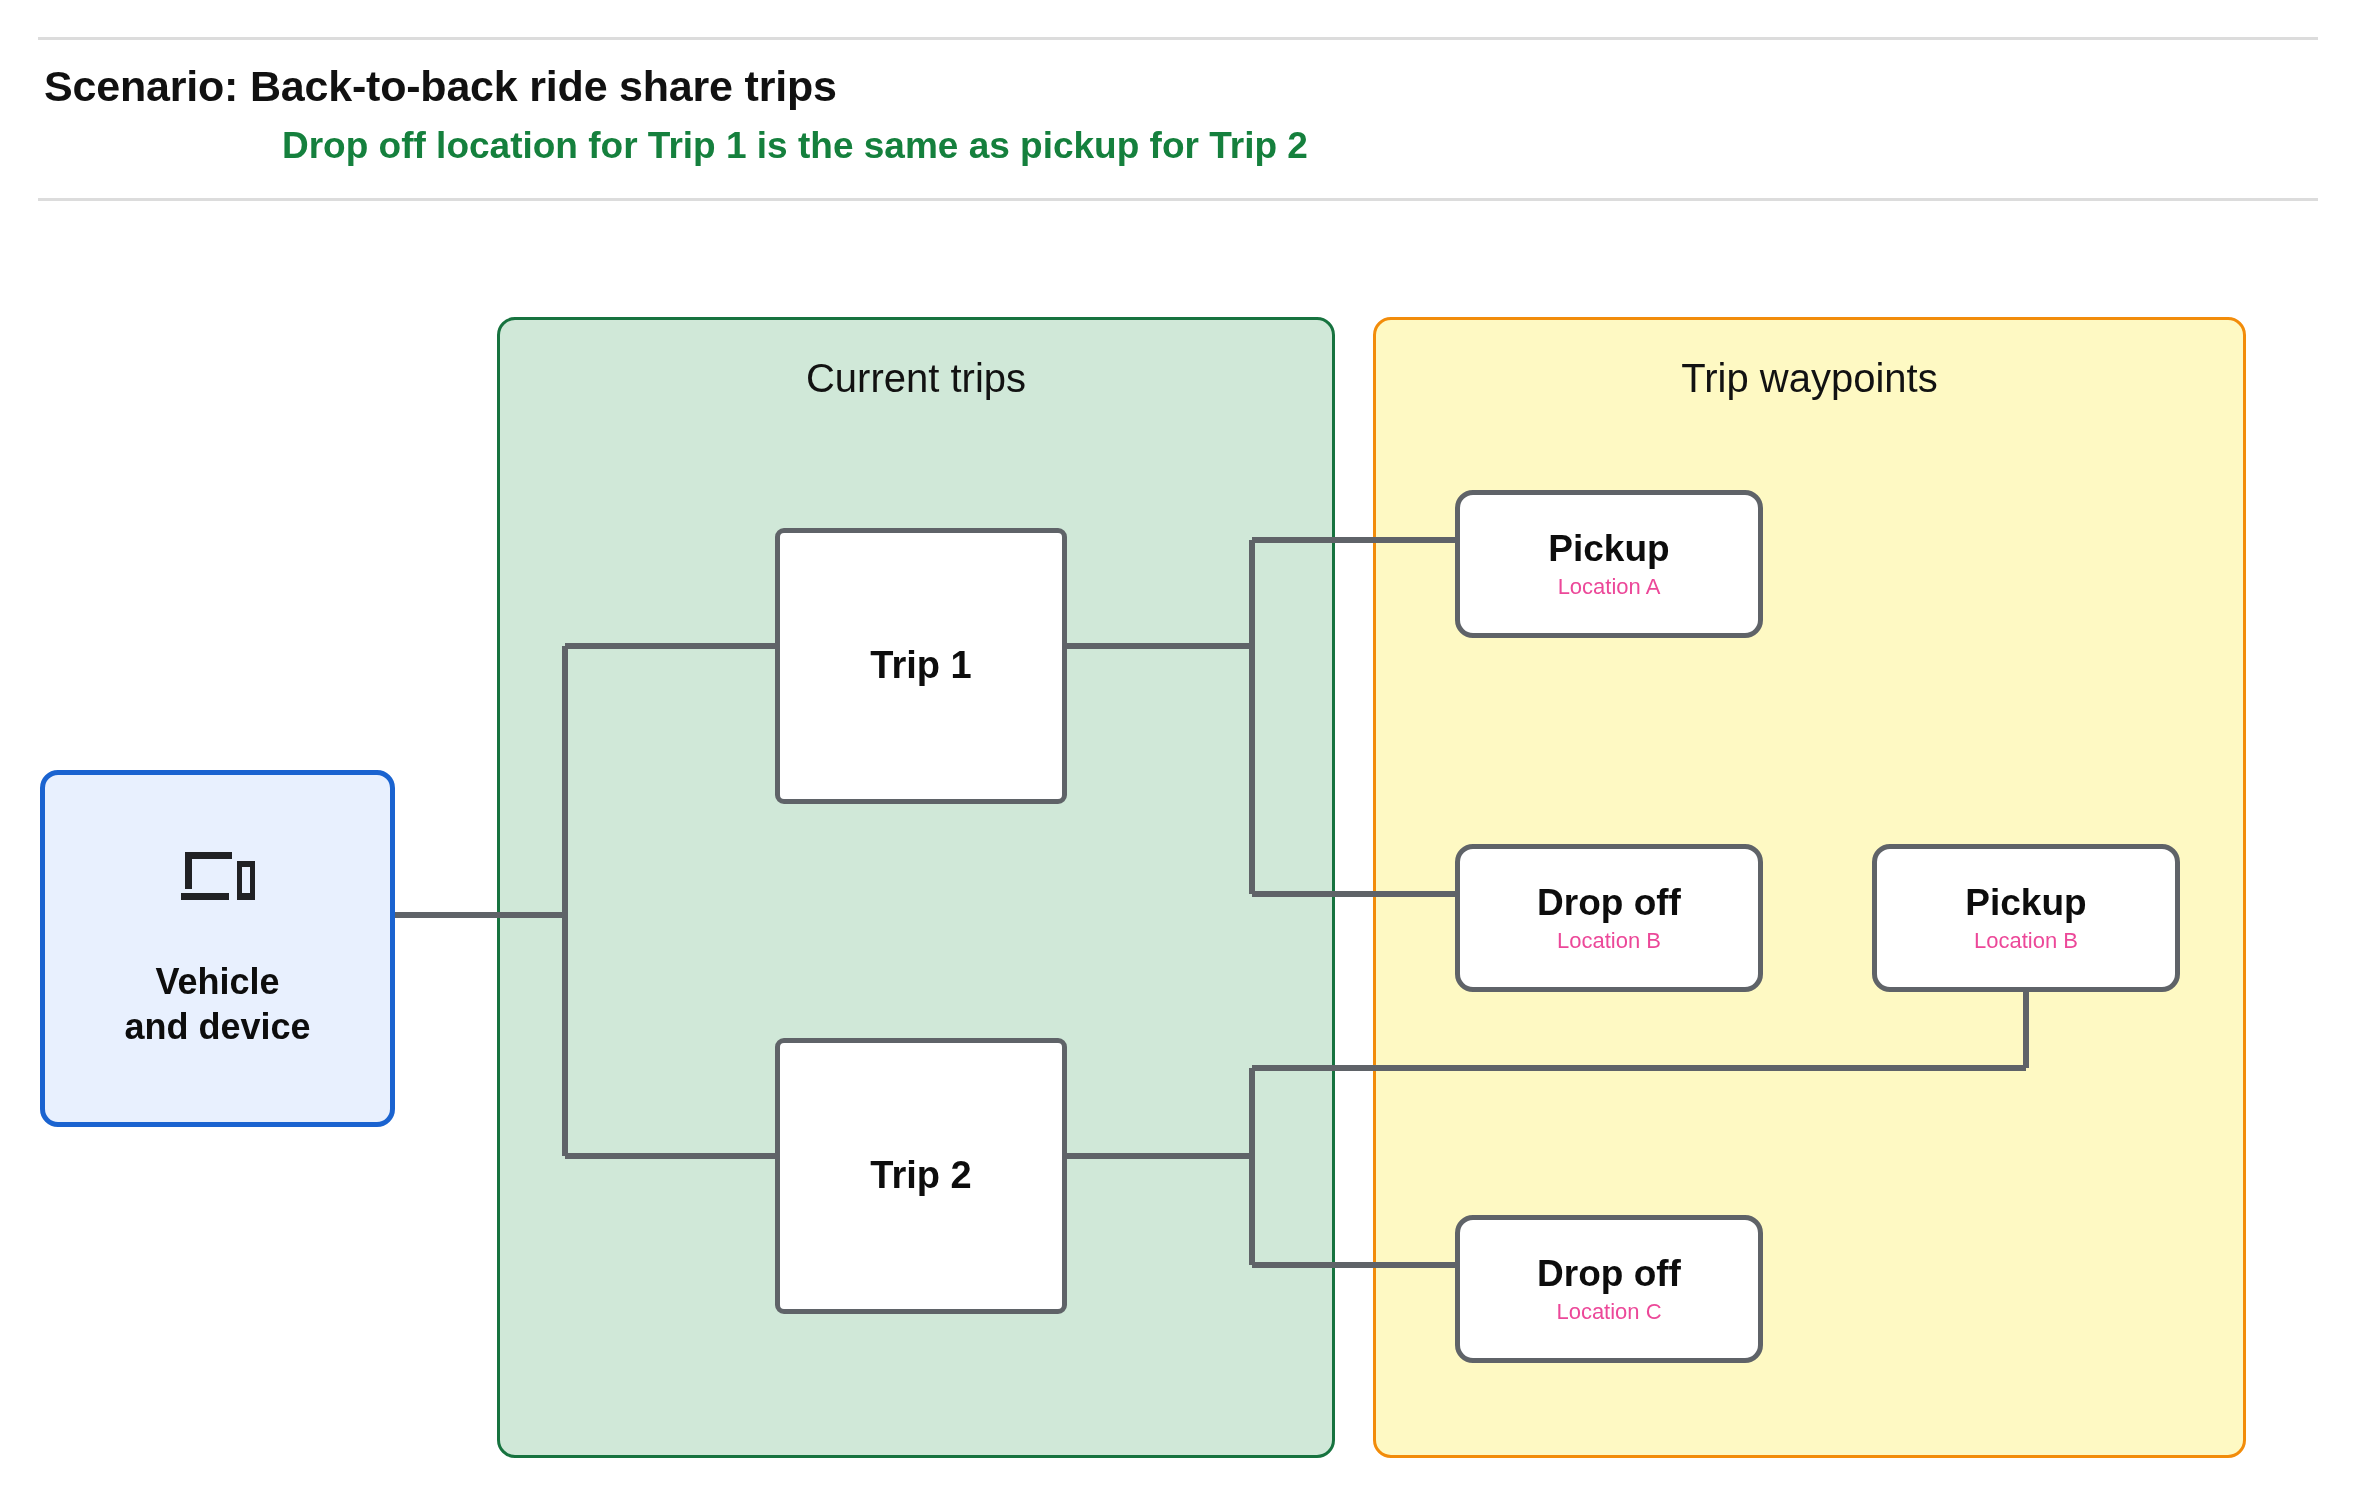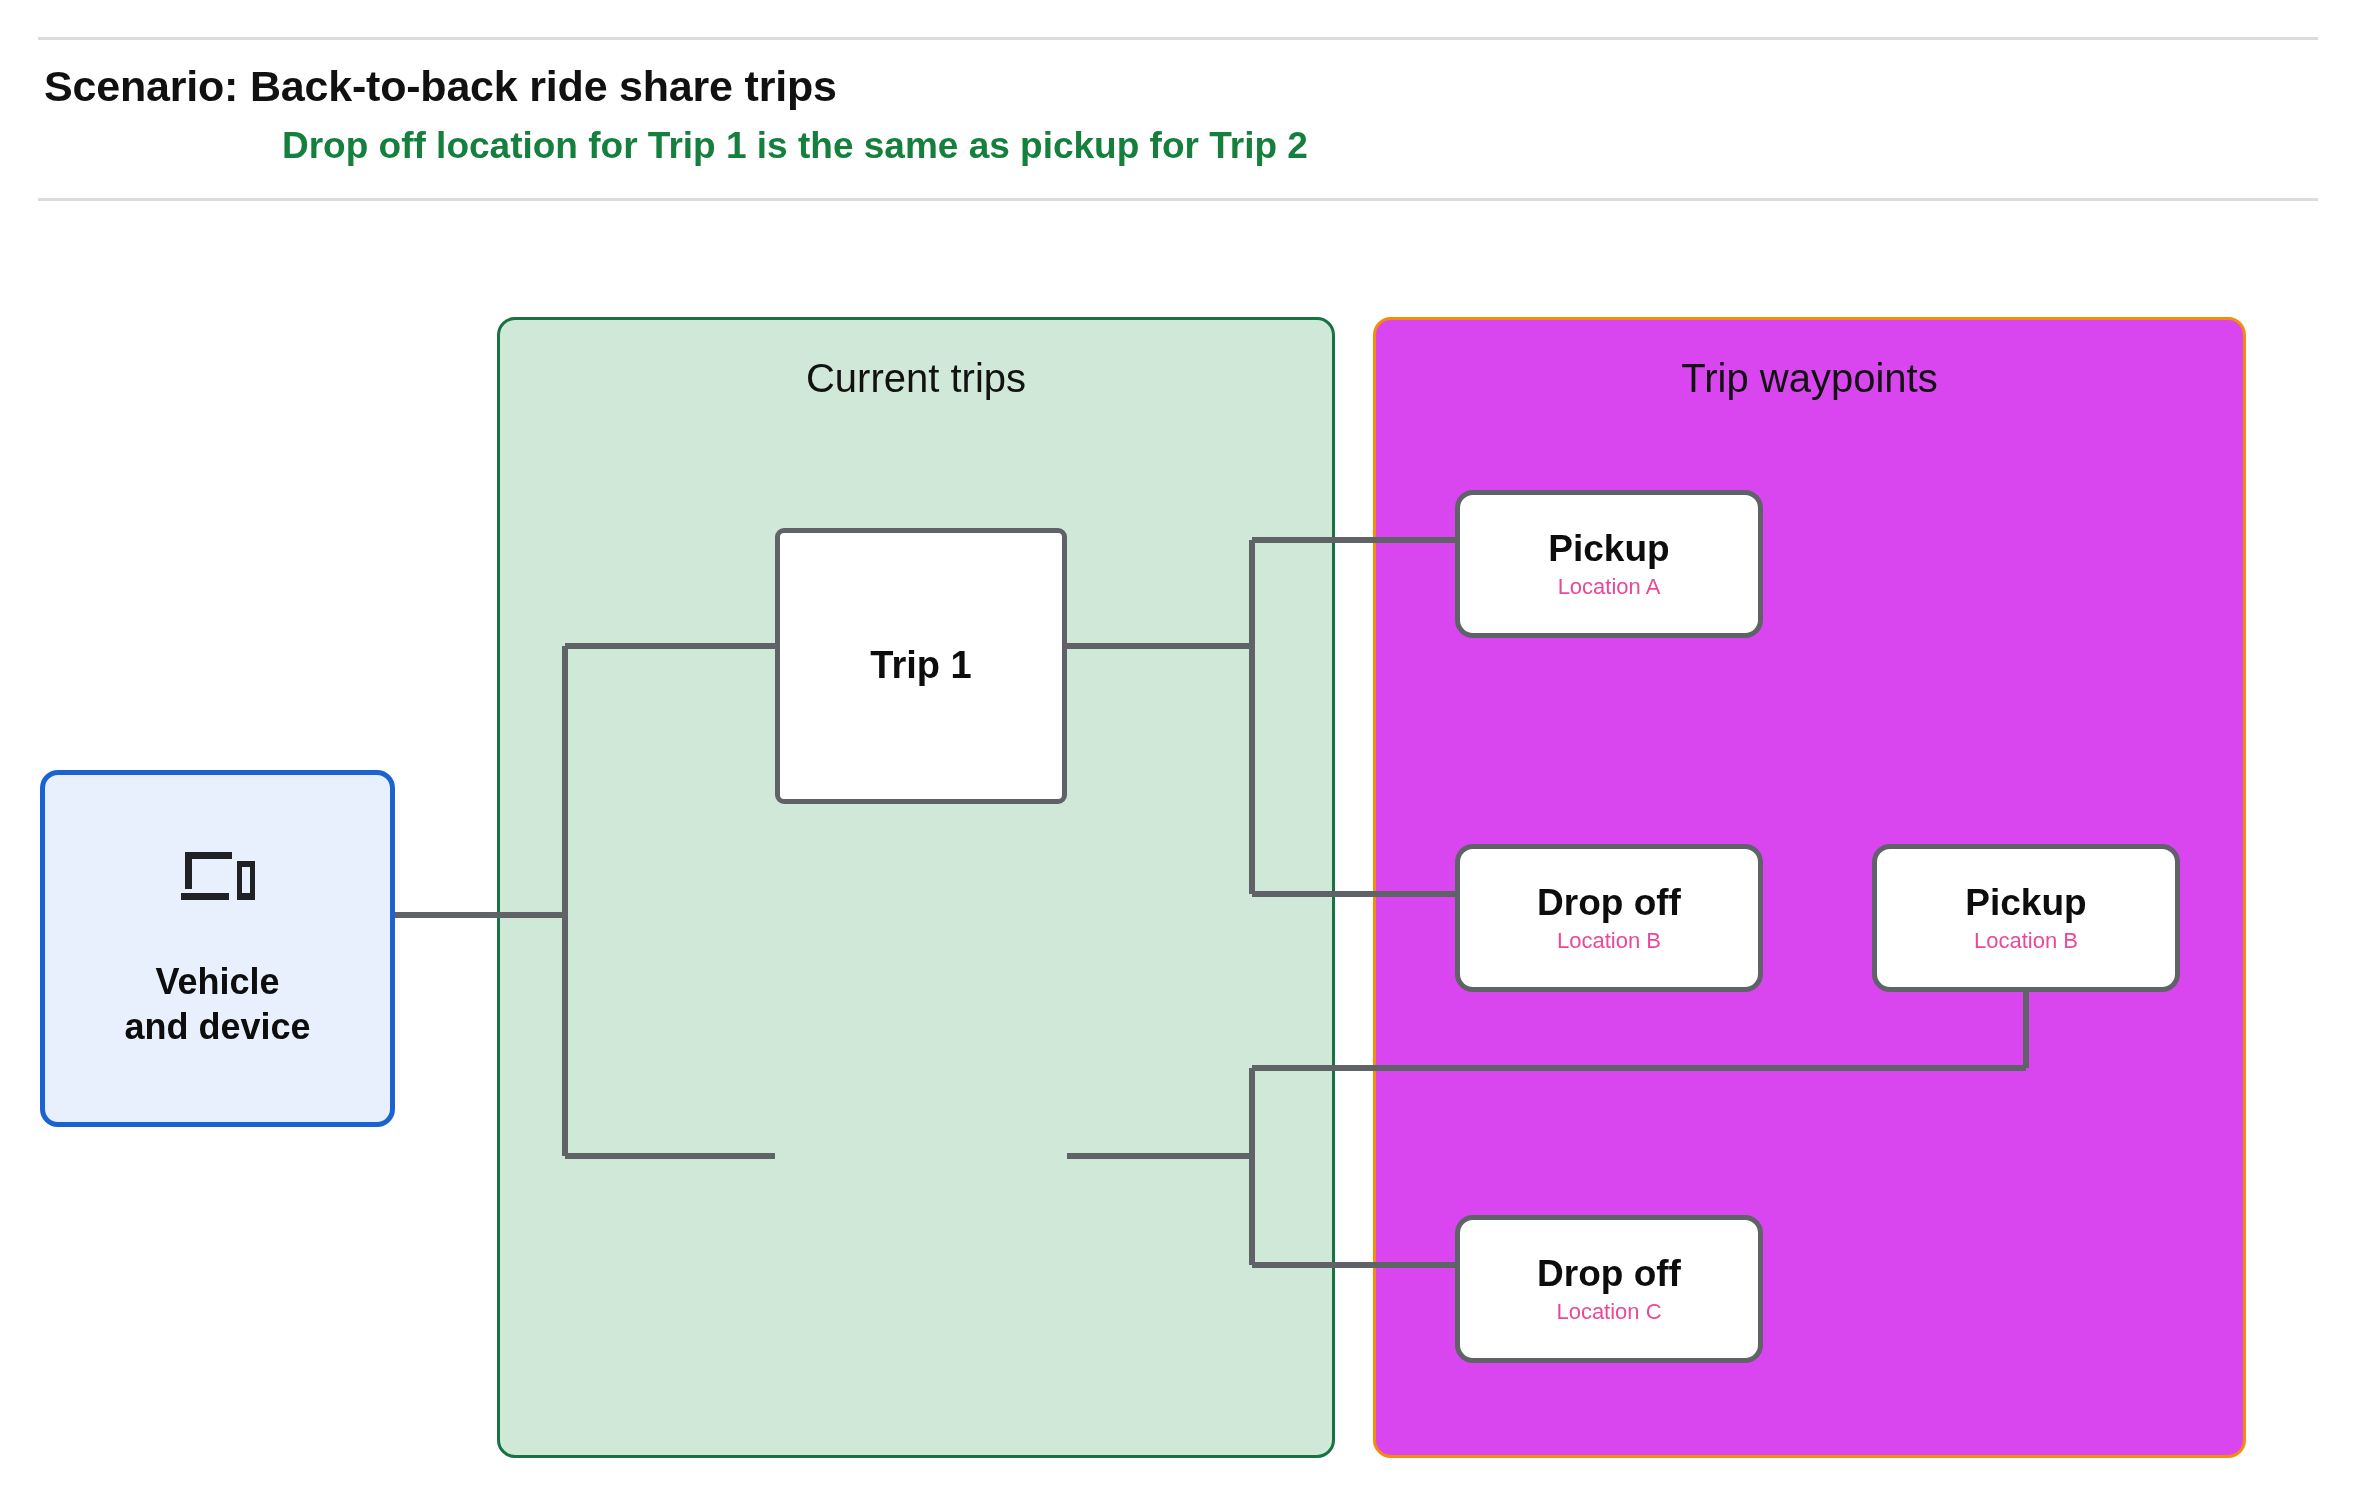--- a/index.html
+++ b/index.html
@@ -75,21 +75,21 @@
     height: 1141px;
     background: #d0e8d8;
     border: 3px solid #17733f;
     padding-left: 25px;
   }
   #group-trip-waypoints {
     left: 1373px;
     top: 317px;
     width: 873px;
     height: 1141px;
-    background: #d946ef;
+    background: #fef9c3;
     border: 3px solid #f28c0a;
     padding-left: 21px;
   }
 
   
   #wires {
     position: absolute;
     left: 0; top: 0;
     width: 2357px;
     height: 1497px;
@@ -219,20 +219,23 @@
       <path d="M58 12 h18 v39 h-18 z M63 18 h8 v26 h-8 z" fill="#202124" fill-rule="evenodd"></path>
     </svg>
     <div class="vlabel">Vehicle
 and device</div>
   </div>
 
   <div class="node trip-node" id="node-trip-1">
     <div class="title">Trip 1</div>
   </div>
 
+  <div class="node trip-node" id="node-trip-2">
+    <div class="title">Trip 2</div>
+  </div>
 
   <div class="node waypoint-node" id="node-pickup-a">
     <div class="title">Pickup</div>
     <div class="sub">Location A</div>
   </div>
 
   <div class="node waypoint-node" id="node-dropoff-b">
     <div class="title">Drop off</div>
     <div class="sub">Location B</div>
   </div>

